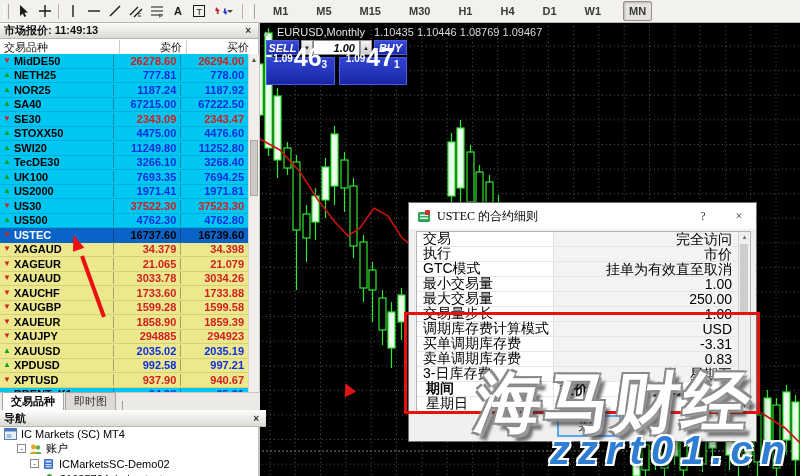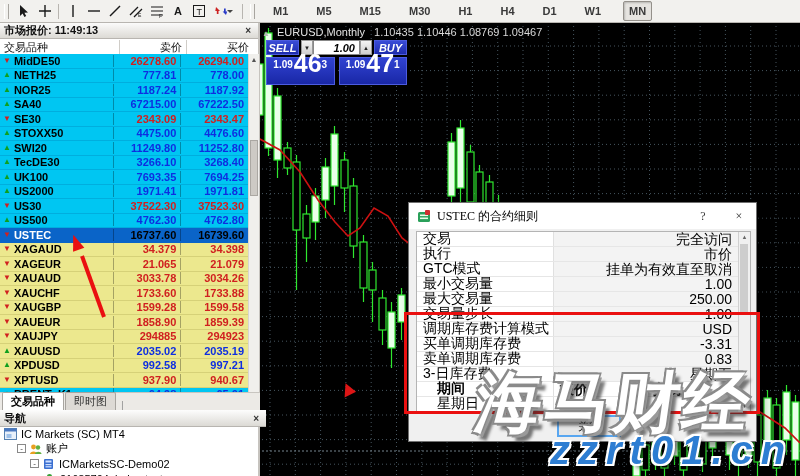--- a/index.html
+++ b/index.html
@@ -64,40 +64,40 @@
   .oc-top{display:flex;height:15px;margin-bottom:2px;font-style:italic;}
   .btn-sell,.btn-buy{flex:0 0 33px;background:linear-gradient(#3a4cd8,#1e2cab);color:#fff;font-weight:bold;
       font-size:11px;display:flex;align-items:center;justify-content:center;border:1px solid #4c5ce0;box-sizing:border-box;}
   .btn-sell{margin-right:2px;} .btn-buy{margin-left:2px;}
   .spin{flex:0 0 12px;background:linear-gradient(#f4f4f4,#cfcfcf);border:1px solid #999;font-size:6px;color:#222;
         display:flex;align-items:center;justify-content:center;box-sizing:border-box;}
   .vol{flex:1;background:#fff;border:1px solid #888;font-size:11px;font-weight:bold;color:#000;
        display:flex;align-items:center;justify-content:flex-end;padding-right:4px;box-sizing:border-box;}
   .oc-bottom{display:flex;gap:4px;height:28px;}
   .price-panel{flex:1;background:linear-gradient(#3143d2,#1927a6);border:1px solid #4c5ce0;color:#fff;
-       display:flex;align-items:flex-end;justify-content:center;padding-bottom:10px;box-sizing:border-box;}
+       display:flex;align-items:flex-end;justify-content:center;padding-bottom:16px;box-sizing:border-box;}
   .pp-prefix{font-size:10px;font-weight:bold;margin:0 1px 4px 0;}
   .pp-big{font-size:25px;font-weight:bold;line-height:21px;}
   .pp-sup{font-size:10px;font-weight:bold;align-self:flex-start;margin-top:1px;}
 
   
   .dialog{position:absolute;left:408px;top:202px;width:349px;height:240px;background:#f0f0f0;
           border:1px solid #707070;box-shadow:4px 4px 10px rgba(0,0,0,.5);z-index:10;box-sizing:border-box;}
   .dlg-title{height:26px;background:#fff;display:flex;align-items:center;gap:6px;padding:0 2px 0 8px;font-size:12px;color:#000;font-family:Liberation Serif, serif;}
   .dlg-title .spacer{flex:1;}
   .dlg-btn{width:30px;height:22px;display:flex;align-items:center;justify-content:center;font-size:12px;color:#333;}
   .dlg-table{position:absolute;left:7px;top:28px;width:335px;height:182px;background:#fff;border:1px solid #b4b4b4;
              box-sizing:border-box;display:flex;}
   .dlg-rows{flex:1;overflow:hidden;}
   .dlg-row{height:14px;display:flex;align-items:center;font-size:14px;color:#000;border-bottom:1px solid #e6e6e6;}
   .dlg-label{width:136px;padding-left:6px;box-sizing:border-box;overflow:hidden;white-space:nowrap;}
   .dlg-value{flex:1;text-align:right;padding-right:6px;background:#f3f3f3;align-self:stretch;line-height:14px;
              border-left:1px solid #e0e0e0;overflow:hidden;white-space:nowrap;}
   .dlg-row.sess-head{font-weight:bold;}
-  .sess-c1{width:136px;padding-left:20px;box-sizing:border-box;}
+  .sess-c1{width:136px;padding-left:9px;box-sizing:border-box;}
   .sess-c2{width:93px;padding-left:6px;border-left:1px solid #e0e0e0;align-self:stretch;line-height:14px;box-sizing:border-box;}
   .sess-c3{flex:1;padding-left:6px;border-left:1px solid #e0e0e0;align-self:stretch;line-height:14px;}
   .dlg-scroll{width:11px;background:#f0f0f0;border-left:1px solid #d0d0d0;position:relative;}
   .dlg-scroll .arr{position:absolute;left:0;width:11px;height:11px;font-size:6px;color:#666;text-align:center;line-height:11px;}
   .dlg-scroll .thumb{position:absolute;left:1px;width:8px;top:12px;height:70px;background:#cdcdcd;}
   .dlg-footer{position:absolute;left:0;bottom:0;width:100%;height:30px;}
   .btn-close{position:absolute;left:148px;top:4px;width:64px;height:22px;background:#e6e6e6;
              border:2px solid #58a6f0;font-size:11px;color:#000;display:flex;align-items:center;justify-content:center;box-sizing:border-box;}
 
   

